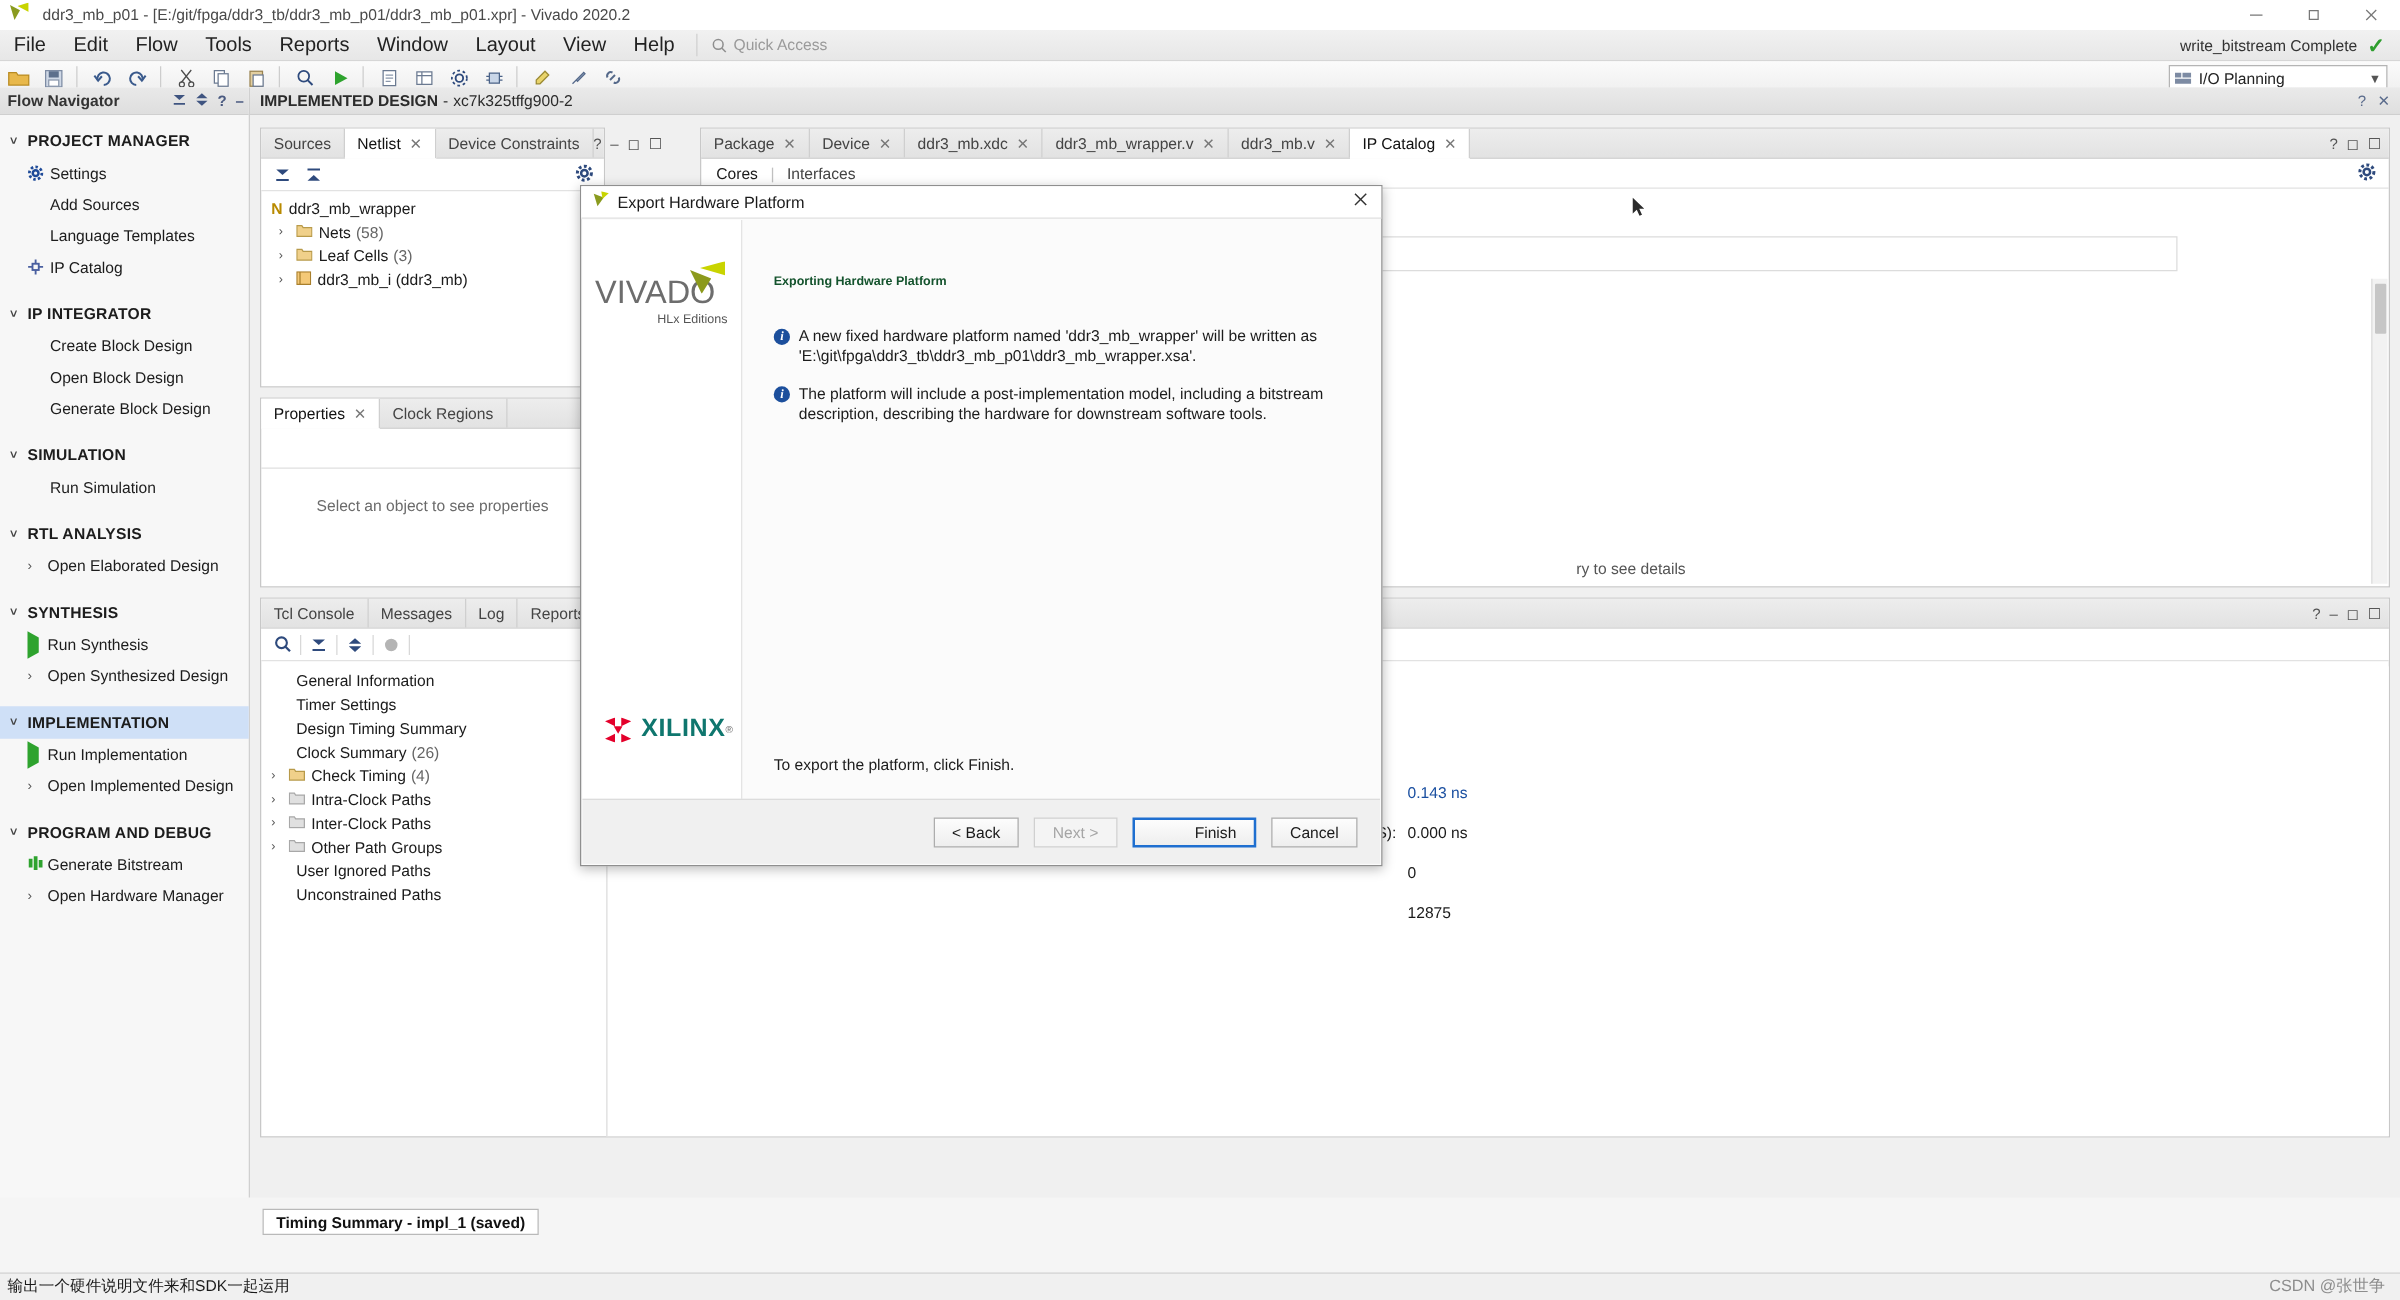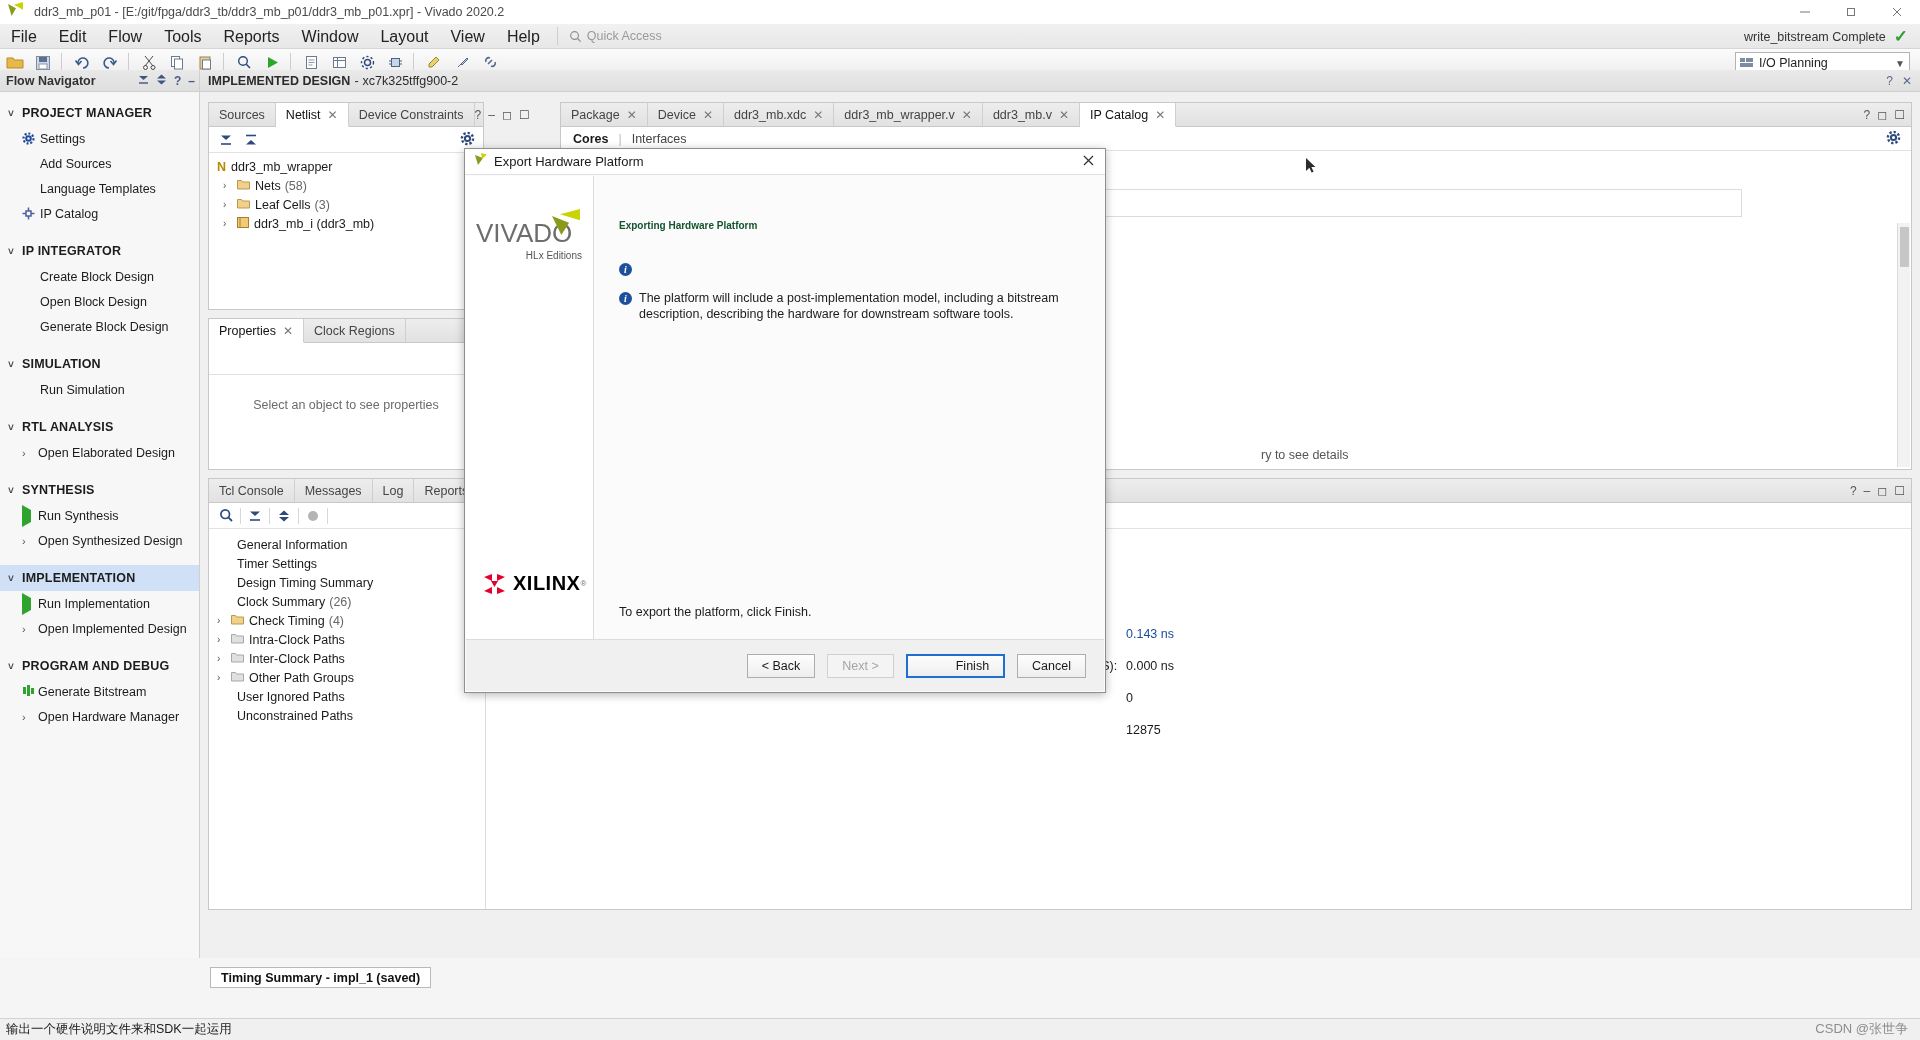--- a/index.html
+++ b/index.html
@@ -168,21 +168,21 @@
   .vivado-brand { position:absolute; top: 42px; left: 10px; width: 112px; }
   .vivado-word { font-family:"Liberation Sans", sans-serif; font-size: 26px; color:#6d6d6d; letter-spacing:0px; }
   .vivado-sub { font-size: 10px; color:#555; text-align:right; margin-top:1px; padding-right: 6px;}
   .brand-leaves { position:absolute; right: 6px; top: -9px; width: 34px; height: 26px;}
   .bl-a { position:absolute; left:12px; top:0px; width:20px; height:14px; background:#c9d400;
           clip-path: polygon(100% 0%, 100% 80%, 0% 38%); }
   .bl-b { position:absolute; left:4px; top:7px; width:17px; height:19px; background:#8c9a1c;
           clip-path: polygon(0% 0%, 100% 36%, 55% 100%); }
   .xilinx-brand { position:absolute; left: 18px; bottom: 46px; display:flex; align-items:center; }
   .xil-mark { width: 22px; height: 20px; position:relative; margin-right:7px; }
-  .xil-word { font-size: 20px; font-weight:bold; color:#000000; letter-spacing:.5px; }
+  .xil-word { font-size: 20px; font-weight:bold; color:#0f766e; letter-spacing:.5px; }
   .xil-r { font-size: 8px; vertical-align: super; color:#6b6b6b;}
 
   .modal-right { position:absolute; left: 129px; top: 27px; right:1px; height: 465px; background:#fbfbfb; }
   .modal-h1 { font-size: 10px; font-weight: bold; color:#14532d; padding: 44px 0 0 25px; }
   .msg { display:flex; padding: 30px 28px 0 25px; }
   .msg + .msg { padding-top: 14px; }
   .info-dot {
     min-width: 13px; width:13px; height: 13px; border-radius:50%;
     background:#1c4f9c; color:#fff; font-size: 10px; font-style:italic;
     display:flex; align-items:center; justify-content:center; margin-top:2px; margin-right:7px;
@@ -784,21 +784,21 @@
             <span data-name="tab-label">IP Catalog</span>
             <span class="x" data-name="close-icon">✕</span>
           </div>
         <div class="tr-right">
           <span data-name="help-icon">?</span>
           <span data-name="maximize-icon">◻</span>
           <span data-name="float-icon">☐</span>
         </div>
       </div>
       <div style="height:24px; display:flex; align-items:center; padding-left:12px; gap:10px; font-size:12.5px; border-bottom:1px solid #e2e2e2;" data-name="right-panel-subtabs">
-        <span style="font-weight:bold;" data-name="subtab-cores">Cores</span>
+        <span style="font-weight:normal;" data-name="subtab-cores">Cores</span>
         <span style="color:#c0c0c0;">|</span>
         <span style="color:#444;" data-name="subtab-interfaces">Interfaces</span>
         <span style="margin-left:auto; padding-right:10px;" data-name="gear-icon">
           <svg width="15" height="15" viewBox="0 0 15 15">
               <circle cx="7.5" cy="7.5" r="2.6" fill="none" stroke="#2e4a7d" stroke-width="2"></circle>
               <circle cx="7.5" cy="7.5" r="5.6" fill="none" stroke="#2e4a7d" stroke-width="2.4" stroke-dasharray="2.3 2"></circle>
             </svg></span>
       </div>
       <div style="position:absolute; left:1px; top:86px; width:1180px; height:28px; background:#fff; border:1px solid #dcdcdc;" data-name="ip-search-box"></div>
       <div style="position:absolute; left:700px; top:345px; font-size:12.5px; color:#555;" data-name="ip-detail-hint">ry to see details</div>
@@ -853,20 +853,21 @@
         <span class="xil-word" data-name="xilinx-wordmark">XILINX</span>
         <span class="xil-r" data-name="registered-mark">®</span>
       </div>
     </div>
 
     <div class="modal-right" data-name="dialog-content">
       <div class="modal-h1" data-name="dialog-heading">Exporting Hardware Platform</div>
 
       <div class="msg" data-name="dialog-message-1">
         <span class="info-dot" data-name="info-icon">i</span>
+        <span class="msg-text" data-name="dialog-message-text">A new fixed hardware platform named 'ddr3_mb_wrapper' will be written as 'E:\git\fpga\ddr3_tb\ddr3_mb_p01\ddr3_mb_wrapper.xsa'.</span>
       </div>
       <div class="msg" data-name="dialog-message-2">
         <span class="info-dot" data-name="info-icon">i</span>
         <span class="msg-text" data-name="dialog-message-text">The platform will include a post-implementation model, including a bitstream description, describing the hardware for downstream software tools.</span>
       </div>
 
       <div class="finish-note" data-name="dialog-finish-note">To export the platform, click Finish.</div>
     </div>
 
     <div class="modal-footer" data-name="dialog-button-bar">

